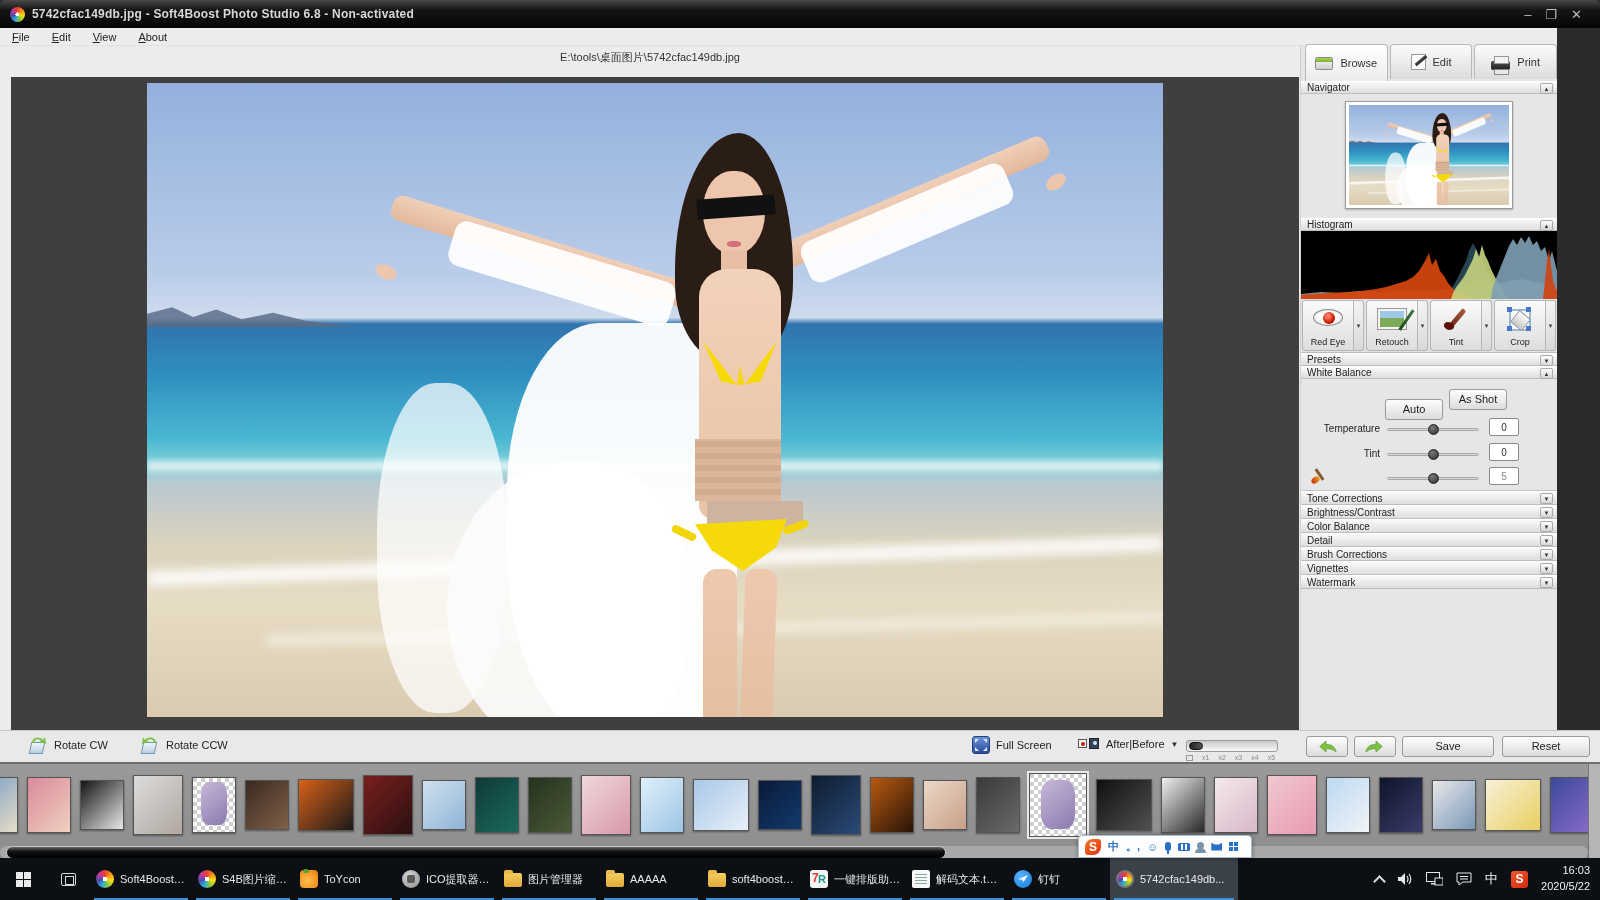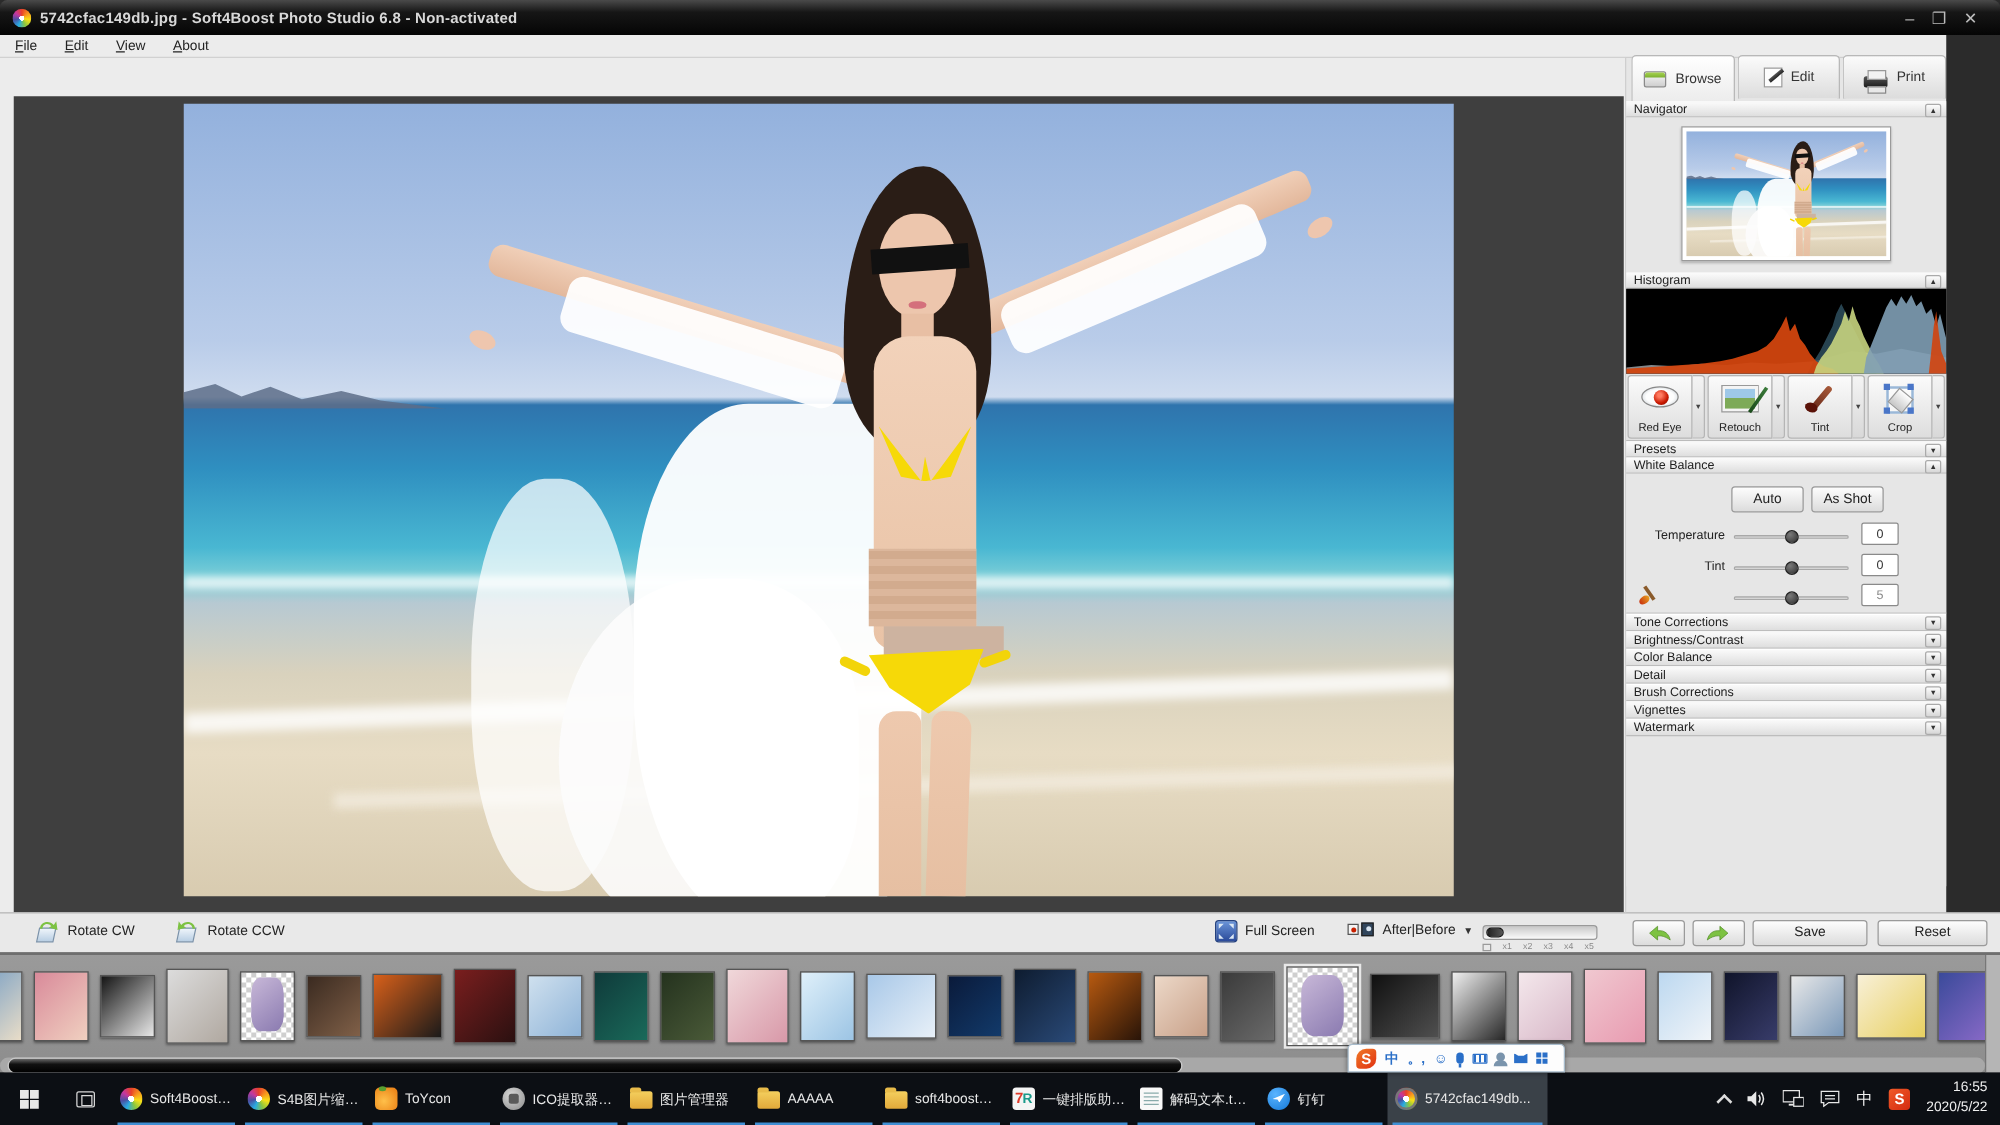--- a/index.html
+++ b/index.html
@@ -144,21 +144,21 @@
     border-radius:60% 40% 60% 40%;background:#5a1208;transform:rotate(40deg);}
   .ti-crop{width:22px;height:22px;border:2px solid #9ab8d8;background:rgba(255,255,255,.6);}
   .ti-crop::before{content:"";position:absolute;left:2px;top:2px;width:13px;height:13px;
     background:linear-gradient(#fdfdfd,#c8c8c8);transform:rotate(40deg);border:1px solid #999;}
   .ti-crop::after{content:"";position:absolute;left:-4px;top:-4px;width:5px;height:5px;background:#4a76c8;
     box-shadow:19px 0 #4a76c8,0 19px #4a76c8,19px 19px #4a76c8;}
 
   .wb-body{height:112px;position:relative;background:#e6e6e6;border-bottom:1px solid #c4c4c4;}
   .btn{background:linear-gradient(#fdfdfd,#dcdcdc);border:1px solid #9a9a9a;border-radius:3px;
     font-size:11px;color:#222;text-align:center;}
-  .wb-auto{position:absolute;left:84px;top:10px;width:58px;height:21px;line-height:19px;}
+  .wb-auto{position:absolute;left:84px;top:20px;width:58px;height:21px;line-height:19px;}
   .wb-asshot{position:absolute;left:148px;top:10px;width:58px;height:21px;line-height:19px;}
   .sl-row{position:absolute;left:0;width:257px;height:16px;}
   .sl-label{position:absolute;right:178px;top:2px;font-size:10px;color:#222;}
   .sl-track{position:absolute;left:86px;top:7px;width:92px;height:3px;background:linear-gradient(#bcbcbc,#efefef);
     border:1px solid #a8a8a8;border-radius:2px;}
   .sl-thumb{position:absolute;top:-5px;width:11px;height:11px;border-radius:50%;
     background:radial-gradient(circle at 35% 30%,#7a7a7a,#2e2e2e);border:1px solid #222;}
   .sl-val{position:absolute;left:188px;top:-3px;width:30px;height:18px;background:#fff;
     border:1px solid #8a8a8a;border-radius:2px;text-align:center;line-height:17px;font-size:10px;color:#333;}
   .wbrush{position:absolute;left:8px;top:-2px;width:20px;height:18px;}
@@ -290,20 +290,21 @@
   </div>
 
   <div class="menubar" id="menubar">
       <span><u>F</u>ile</span>
       <span><u>E</u>dit</span>
       <span><u>V</u>iew</span>
       <span><u>A</u>bout</span>
     </div>
 
   <div class="workarea">
+    <div class="pathlabel">E:\tools\桌面图片\5742cfac149db.jpg</div>
     <div class="canvas">
       <div class="photo">
         <div class="ph mtn"></div>
           <div class="ph foam1"></div>
           <div class="ph foam2"></div>
           <div class="ph foam3"></div>
         <div class="ph arm l"></div>
           <div class="ph arm r"></div>
         <div class="ph sleeve l"></div>
           <div class="ph sleeve r"></div>
@@ -695,19 +696,19 @@
         <rect x="9" y="6" width="8" height="7" fill="#0c0f14" stroke="#e8e8e8"></rect>
         <rect x="5" y="11" width="4" height="1.5" fill="#e8e8e8"></rect>
       </svg>
       <svg width="16" height="14" viewBox="0 0 16 14">
         <path d="M1 1 h14 v9 h-8 l-4 3 v-3 h-2 z" fill="none" stroke="#e8e8e8"></path>
         <path d="M4 4.5 h8 M4 7 h8" stroke="#e8e8e8"></path>
       </svg>
       <span class="tray-ime">中</span>
       <span class="tray-sogou">S</span>
       <div class="tray-clock">
-        <div>16:55</div>
+        <div>16:03</div>
         <div>2020/5/22</div>
       </div>
     </div>
   </div>
 
 </div>
 
 </body></html>

